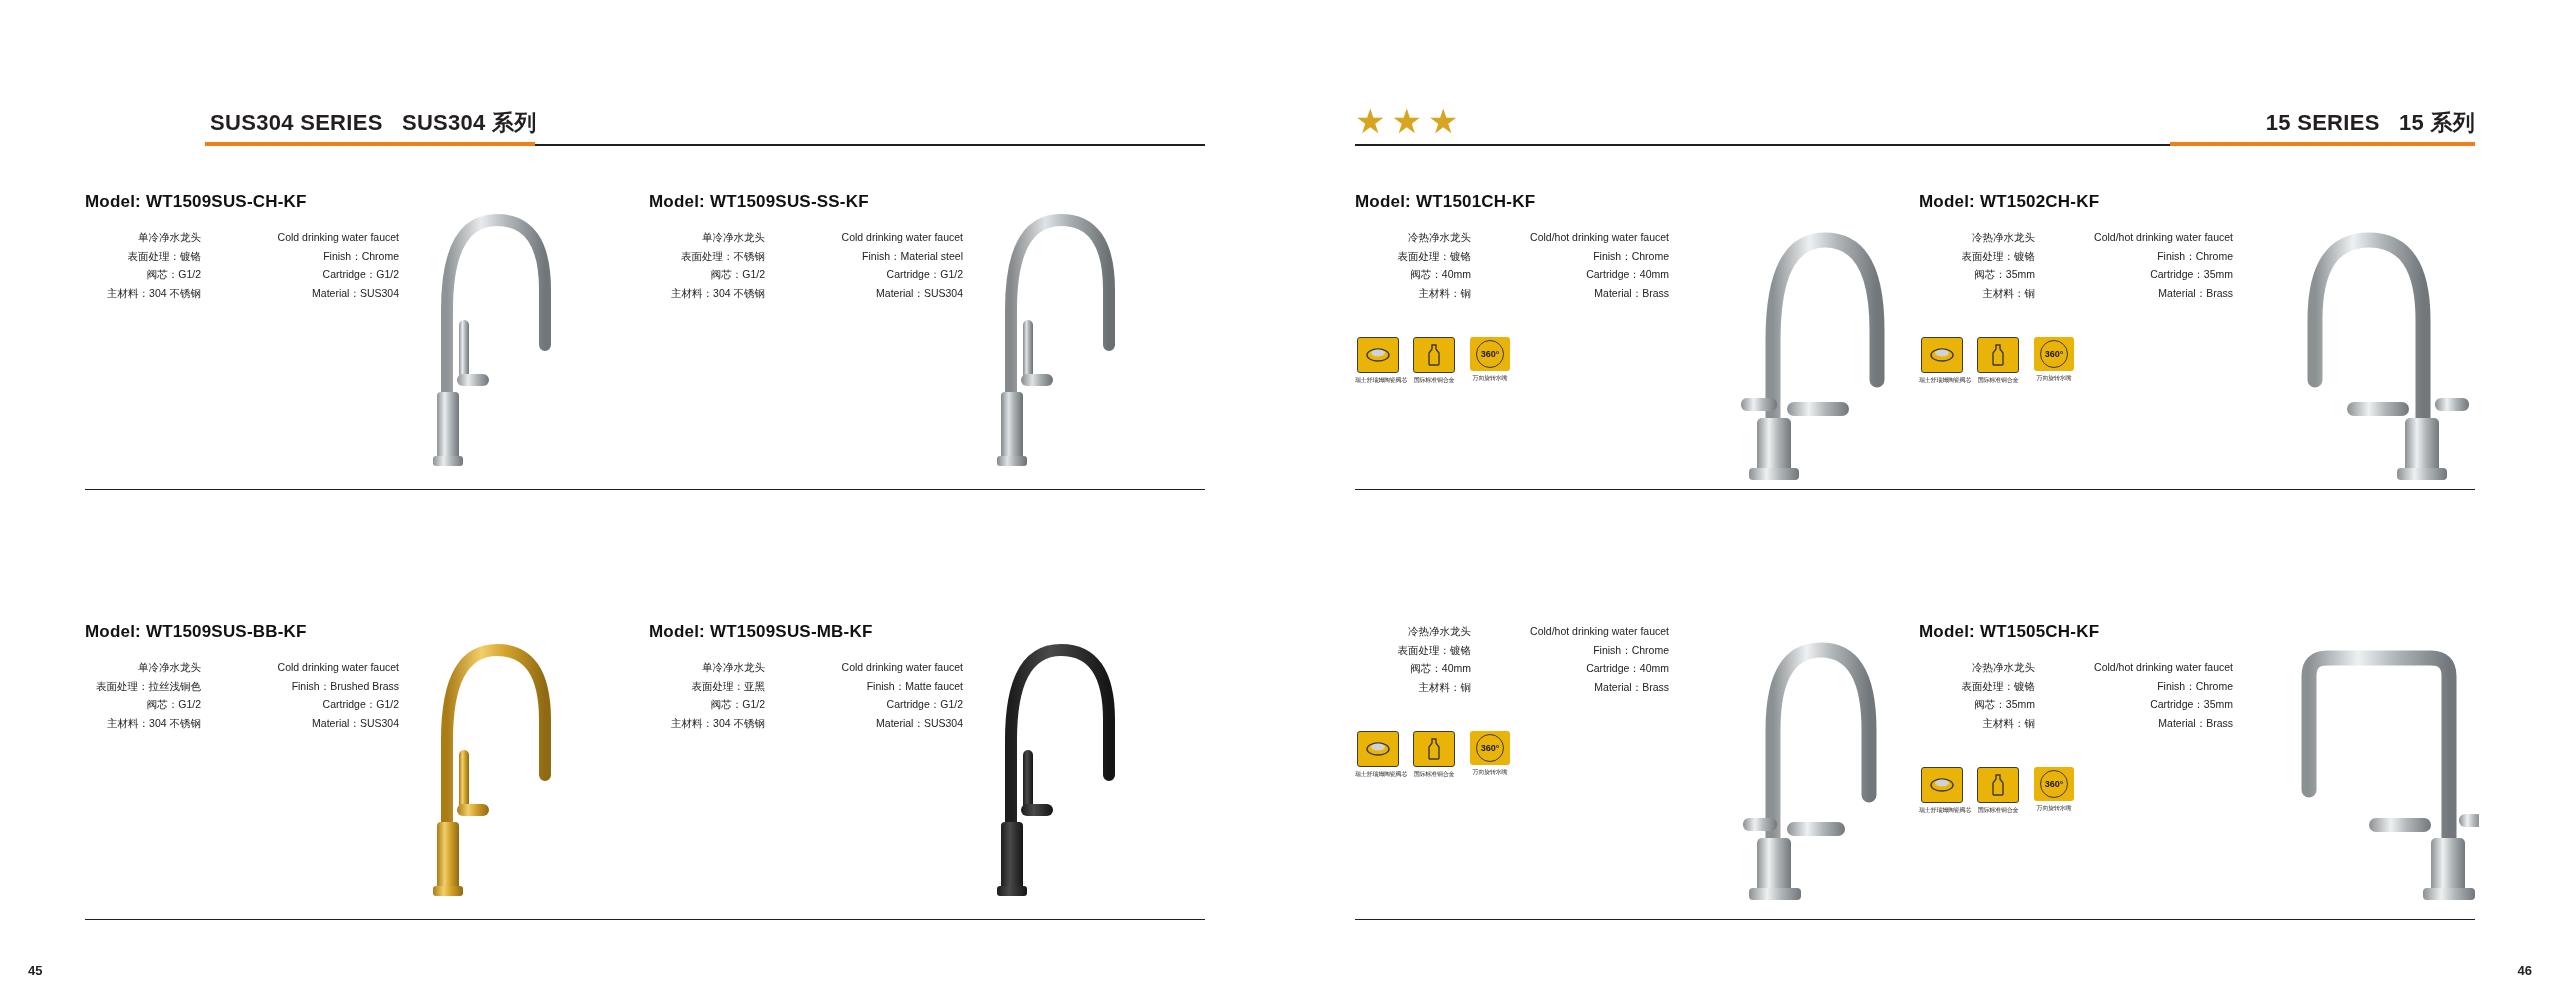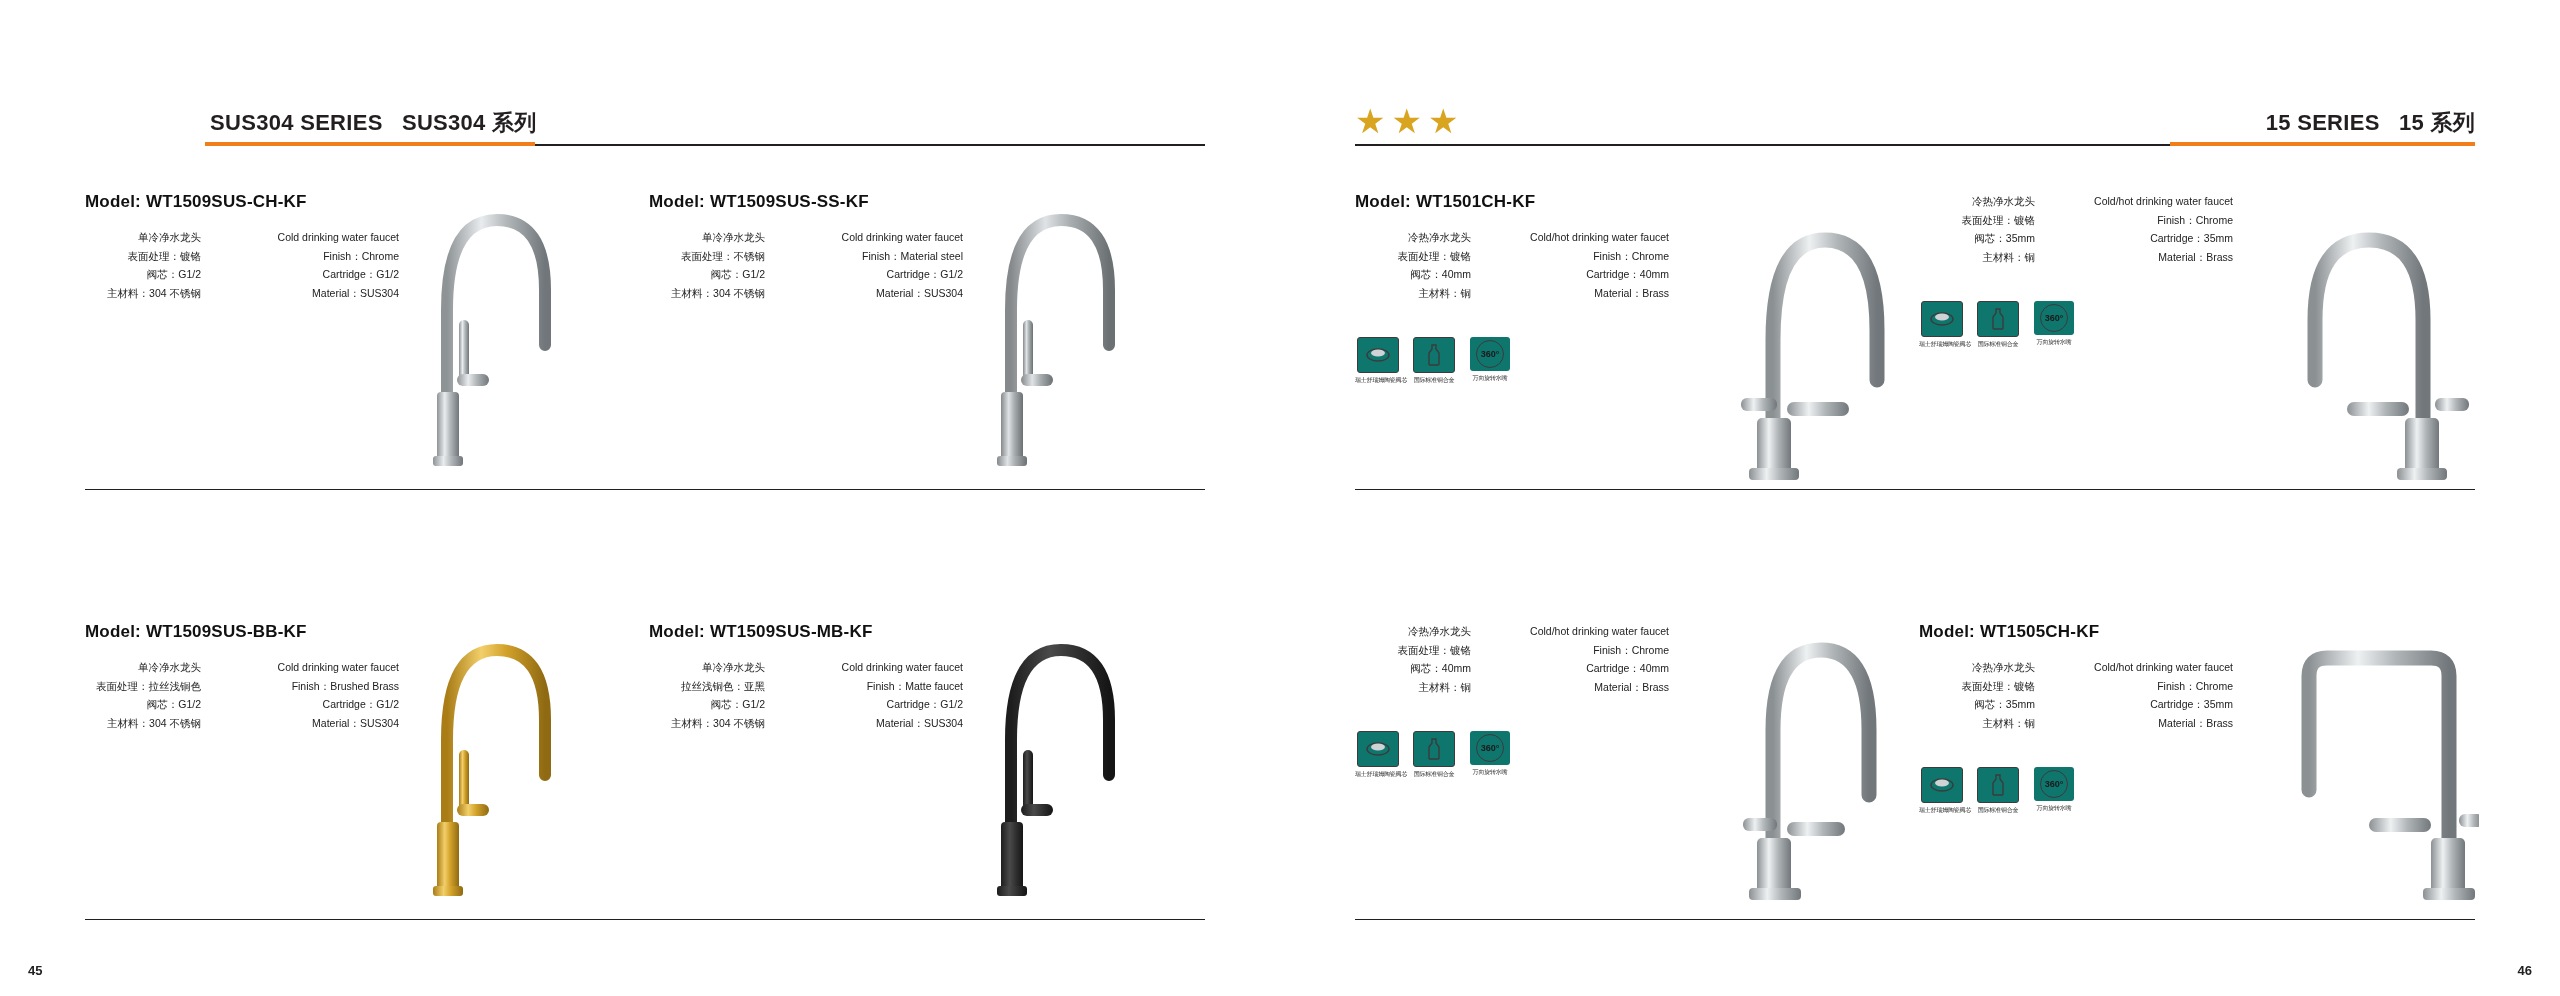--- a/index.html
+++ b/index.html
@@ -131,21 +131,21 @@
   .badge-box {
     width: 40px;
     height: 34px;
     margin: 0 auto;
     border: 1.5px solid #3b3b3b;
     border-radius: 3px;
     position: relative;
     display: flex;
     align-items: center;
     justify-content: center;
-    background: #0f766e;
+    background: #eab308;
   }
   .badge-cap {
     font-size: 6px;
     line-height: 1.25;
     color: #2a2a2a;
     margin-top: 4px;
     white-space: nowrap;
     letter-spacing: -0.2px;
   }
   .badge-360 {
@@ -299,21 +299,21 @@
           <rect x="74" y="160" width="10" height="60" rx="5" fill="url(#brass)"></rect>
           <rect x="72" y="214" width="32" height="12" rx="6" fill="url(#brass)"></rect>
         </svg>
       </div>
 
       <div class="cell">
         <div class="model">Model: WT1509SUS-MB-KF</div>
         <div class="specs">
           <div class="spec-col-cn">
             <div class="spec-line">单冷净水龙头</div>
-            <div class="spec-line">拉丝浅铜色：亚黑</div>
+            <div class="spec-line">表面处理：亚黑</div>
             <div class="spec-line">阀芯：G1/2</div>
             <div class="spec-line">主材料：304 不锈钢</div>
           </div>
           <div class="spec-col-en">
             <div class="spec-line">Cold drinking water faucet</div>
             <div class="spec-line">Finish：Matte faucet</div>
             <div class="spec-line">Cartridge：G1/2</div>
             <div class="spec-line">Material：SUS304</div>
           </div>
         </div>
@@ -405,20 +405,21 @@
           </defs>
           <path d="M128 290 L128 160 Q128 60 180 60 Q232 60 232 150 L232 200" fill="none" stroke="url(#chromeC)" stroke-width="15" stroke-linecap="round"></path>
           <rect x="112" y="238" width="34" height="56" rx="5" fill="url(#chromeC)"></rect>
           <rect x="104" y="288" width="50" height="12" rx="4" fill="url(#chromeC)"></rect>
           <rect x="142" y="222" width="62" height="14" rx="7" fill="url(#chromeC)"></rect>
           <rect x="96" y="218" width="36" height="13" rx="6" fill="url(#chromeC)"></rect>
         </svg>
       </div>
 
       <div class="cell">
+        <div class="model">Model: WT1502CH-KF</div>
         <div class="specs">
           <div class="spec-col-cn">
             <div class="spec-line">冷热净水龙头</div>
             <div class="spec-line">表面处理：镀铬</div>
             <div class="spec-line">阀芯：35mm</div>
             <div class="spec-line">主材料：铜</div>
           </div>
           <div class="spec-col-en">
             <div class="spec-line">Cold/hot drinking water faucet</div>
             <div class="spec-line">Finish：Chrome</div>

